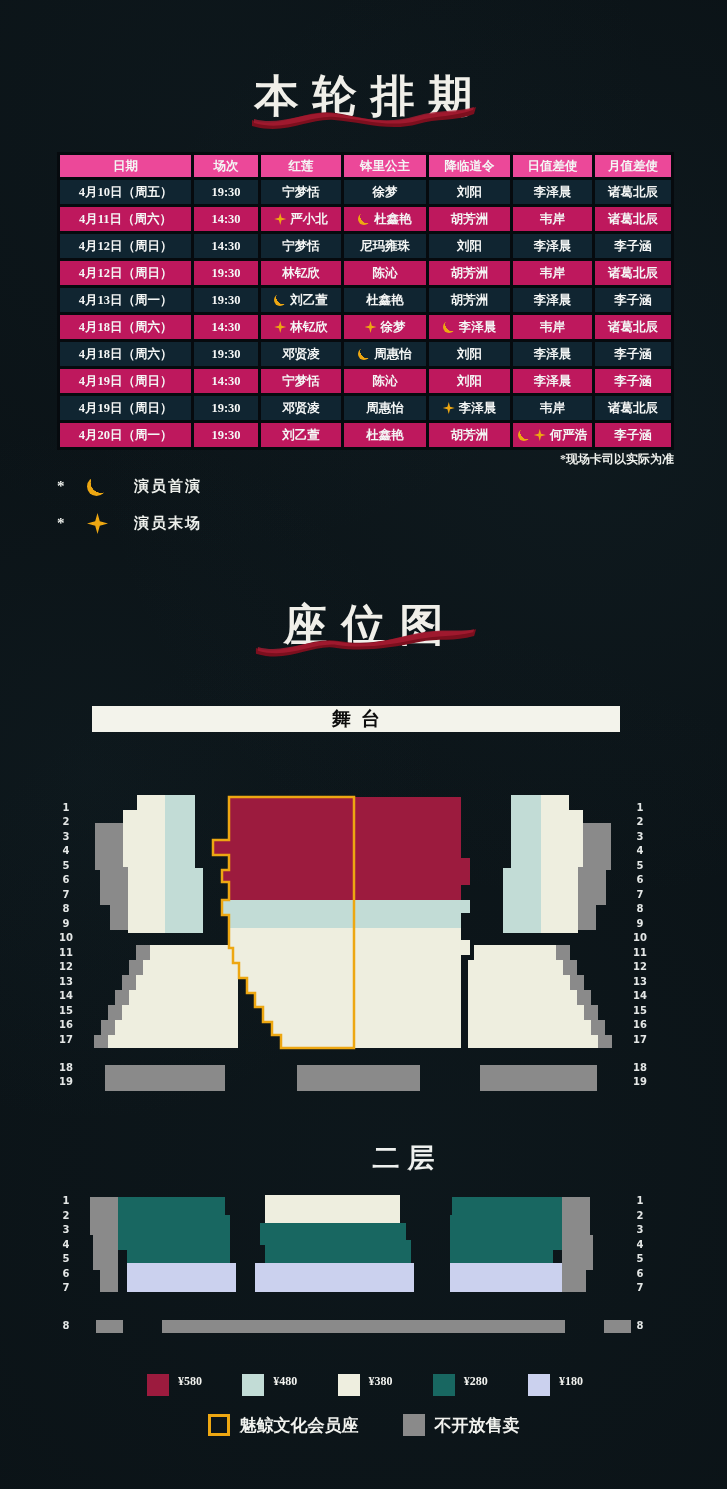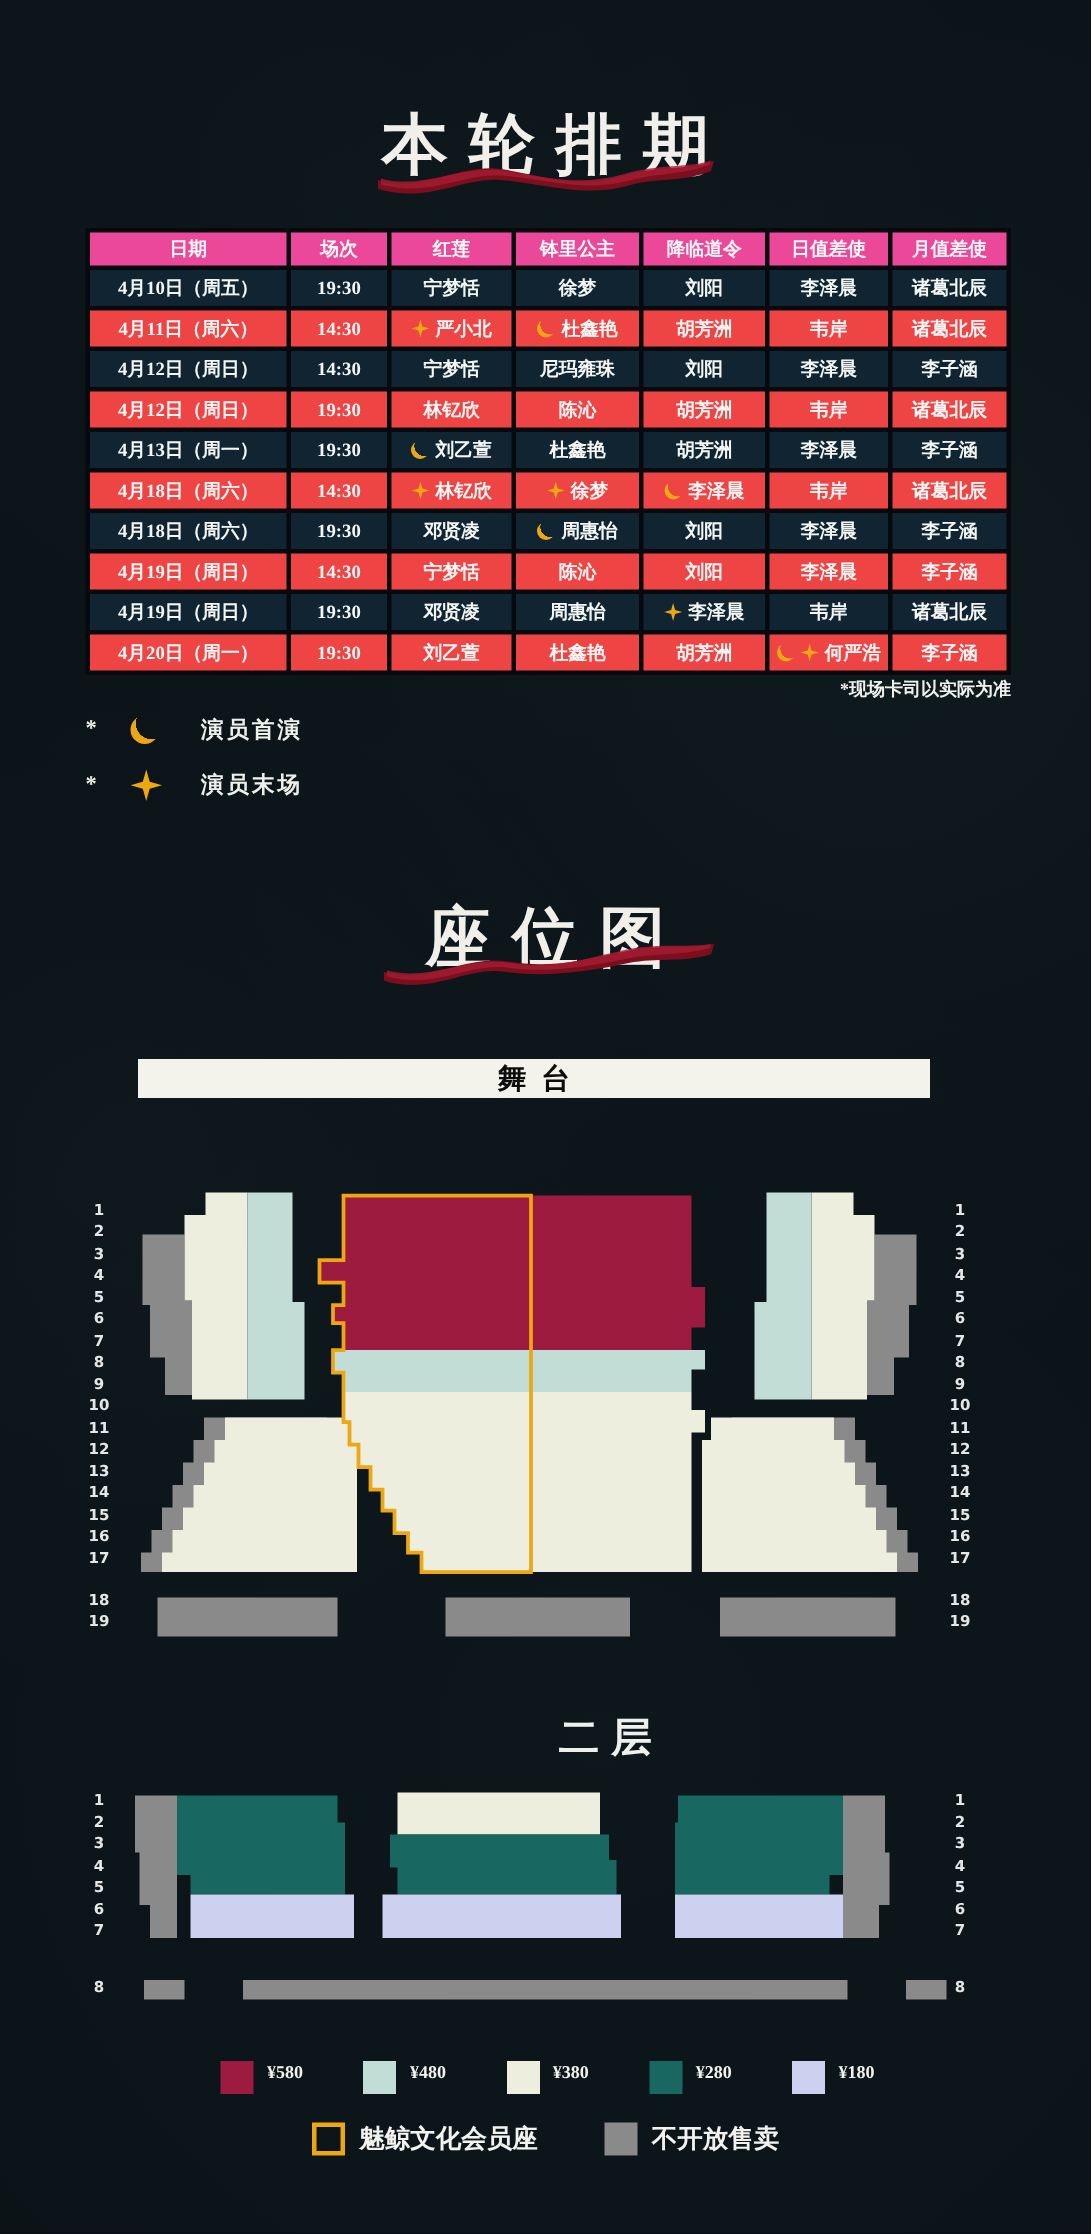--- a/index.html
+++ b/index.html
@@ -15,21 +15,21 @@
     letter-spacing:14px;color:#f0efe9;text-indent:14px;}
   .ribbon{position:absolute;}
   
   #schedule-table{position:absolute;left:57px;top:152px;background:#060a0e;padding:3px;
     display:grid;grid-template-columns:131px 64px 80px 82px 81px 79px 76px;
     grid-template-rows:22px;grid-auto-rows:24px;gap:3px;}
   .cell{display:flex;align-items:center;justify-content:center;font-size:12.5px;font-weight:bold;
     color:#f4f6f5;white-space:nowrap;}
   .hdr{background:#ec4899;font-size:12.5px;}
   .r-dark{background:#102531;}
-  .r-light{background:#ef4444;}
+  .r-light{background:#be185d;}
   .icon-moon{display:inline-block;width:12px;height:12px;margin-right:4px;border-radius:50%;
     background:radial-gradient(circle at 74% 28%, rgba(0,0,0,0) 53%, var(--member) 54%);}
   .icon-star{display:inline-block;width:12px;height:12px;margin-right:4px;background:var(--member);
     clip-path:polygon(50% 0%,61% 39%,100% 50%,61% 61%,50% 100%,39% 61%,0% 50%,39% 39%);}
   #schedule-note{position:absolute;right:53px;top:451px;font-size:12px;color:#eef0ec;font-weight:bold;}
   .legend-row{position:absolute;left:57px;display:flex;align-items:center;font-size:15px;
     letter-spacing:2px;color:#eef0ec;font-weight:bold;}
   .legend-row .ast{font-size:15px;width:30px;}
   .legend-row .icon-moon{width:19px;height:19px;margin-right:28px;}
   .legend-row .icon-star{width:21px;height:21px;margin-right:26px;}
@@ -50,21 +50,21 @@
   .f2.rownums .rn:nth-child(8){margin-top:23px;}
   #floor2-label{position:absolute;left:0;top:1140px;width:727px;text-align:center;font-size:27px;
     font-weight:bold;letter-spacing:8px;text-indent:8px;color:#eef0ee;padding-left:40px;}
   
   #price-legend{position:absolute;left:147px;top:1374px;width:436px;display:flex;
     justify-content:space-between;}
   .pl-item{display:flex;align-items:flex-start;font-size:12px;font-weight:bold;color:#f2f3ef;}
   .pl-swatch{display:inline-block;width:22px;height:22px;margin-right:9px;}
   #special-legend{position:absolute;left:0;top:1414px;width:727px;display:flex;
     justify-content:center;align-items:center;gap:44px;}
-  .sl-item{display:flex;align-items:flex-end;font-size:17px;font-weight:bold;color:#f2f3ef;}
+  .sl-item{display:flex;align-items:flex-start;font-size:17px;font-weight:bold;color:#f2f3ef;}
   .sl-swatch{display:inline-block;width:22px;height:22px;margin-right:10px;box-sizing:border-box;}
   .sl-member{background:transparent;border:3px solid var(--member);}
   .sl-unavailable{background:var(--unavailable);}
 </style>
 </head>
 <body>
 
 <div id="app">
 
   <div class="title" style="top:55px;margin-top:12px;">本轮排期</div>

